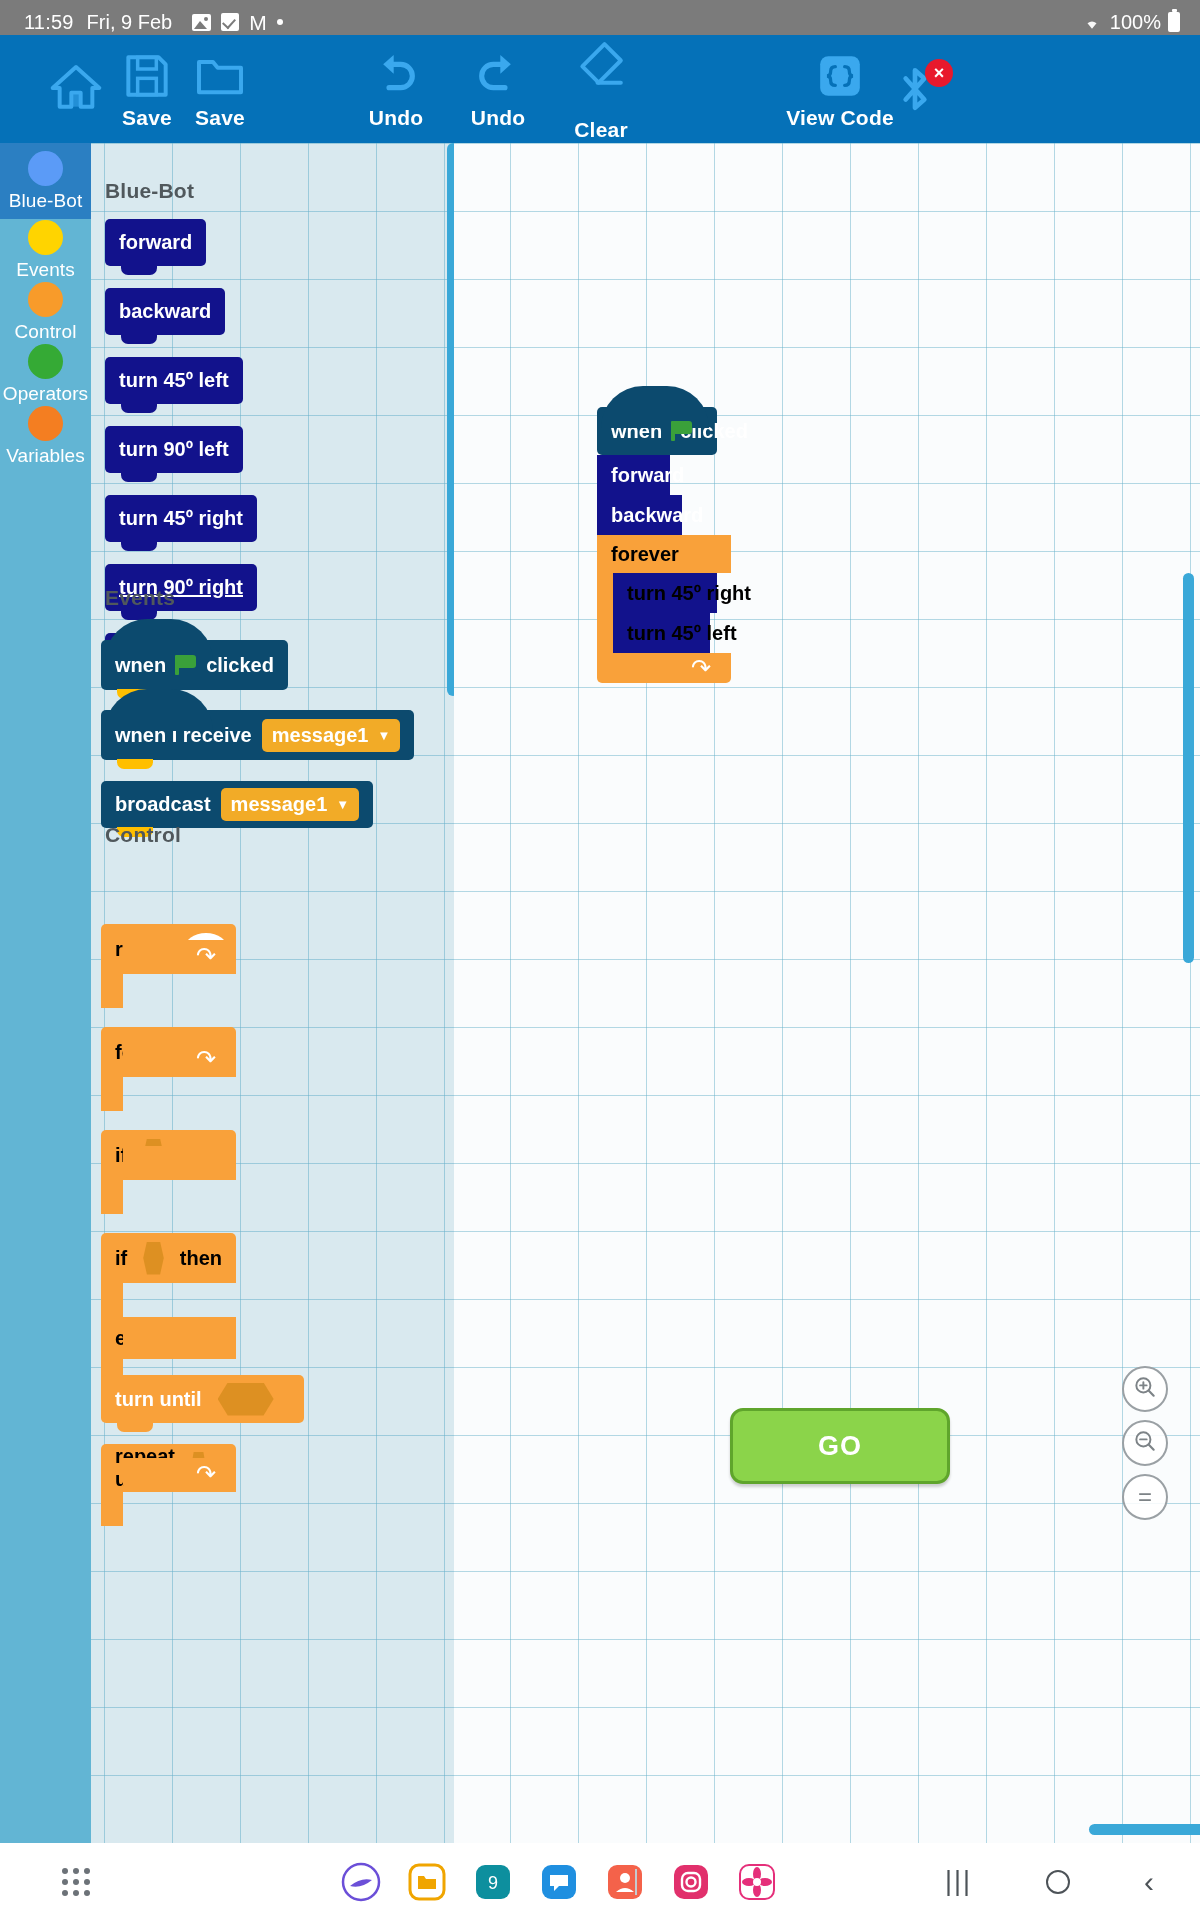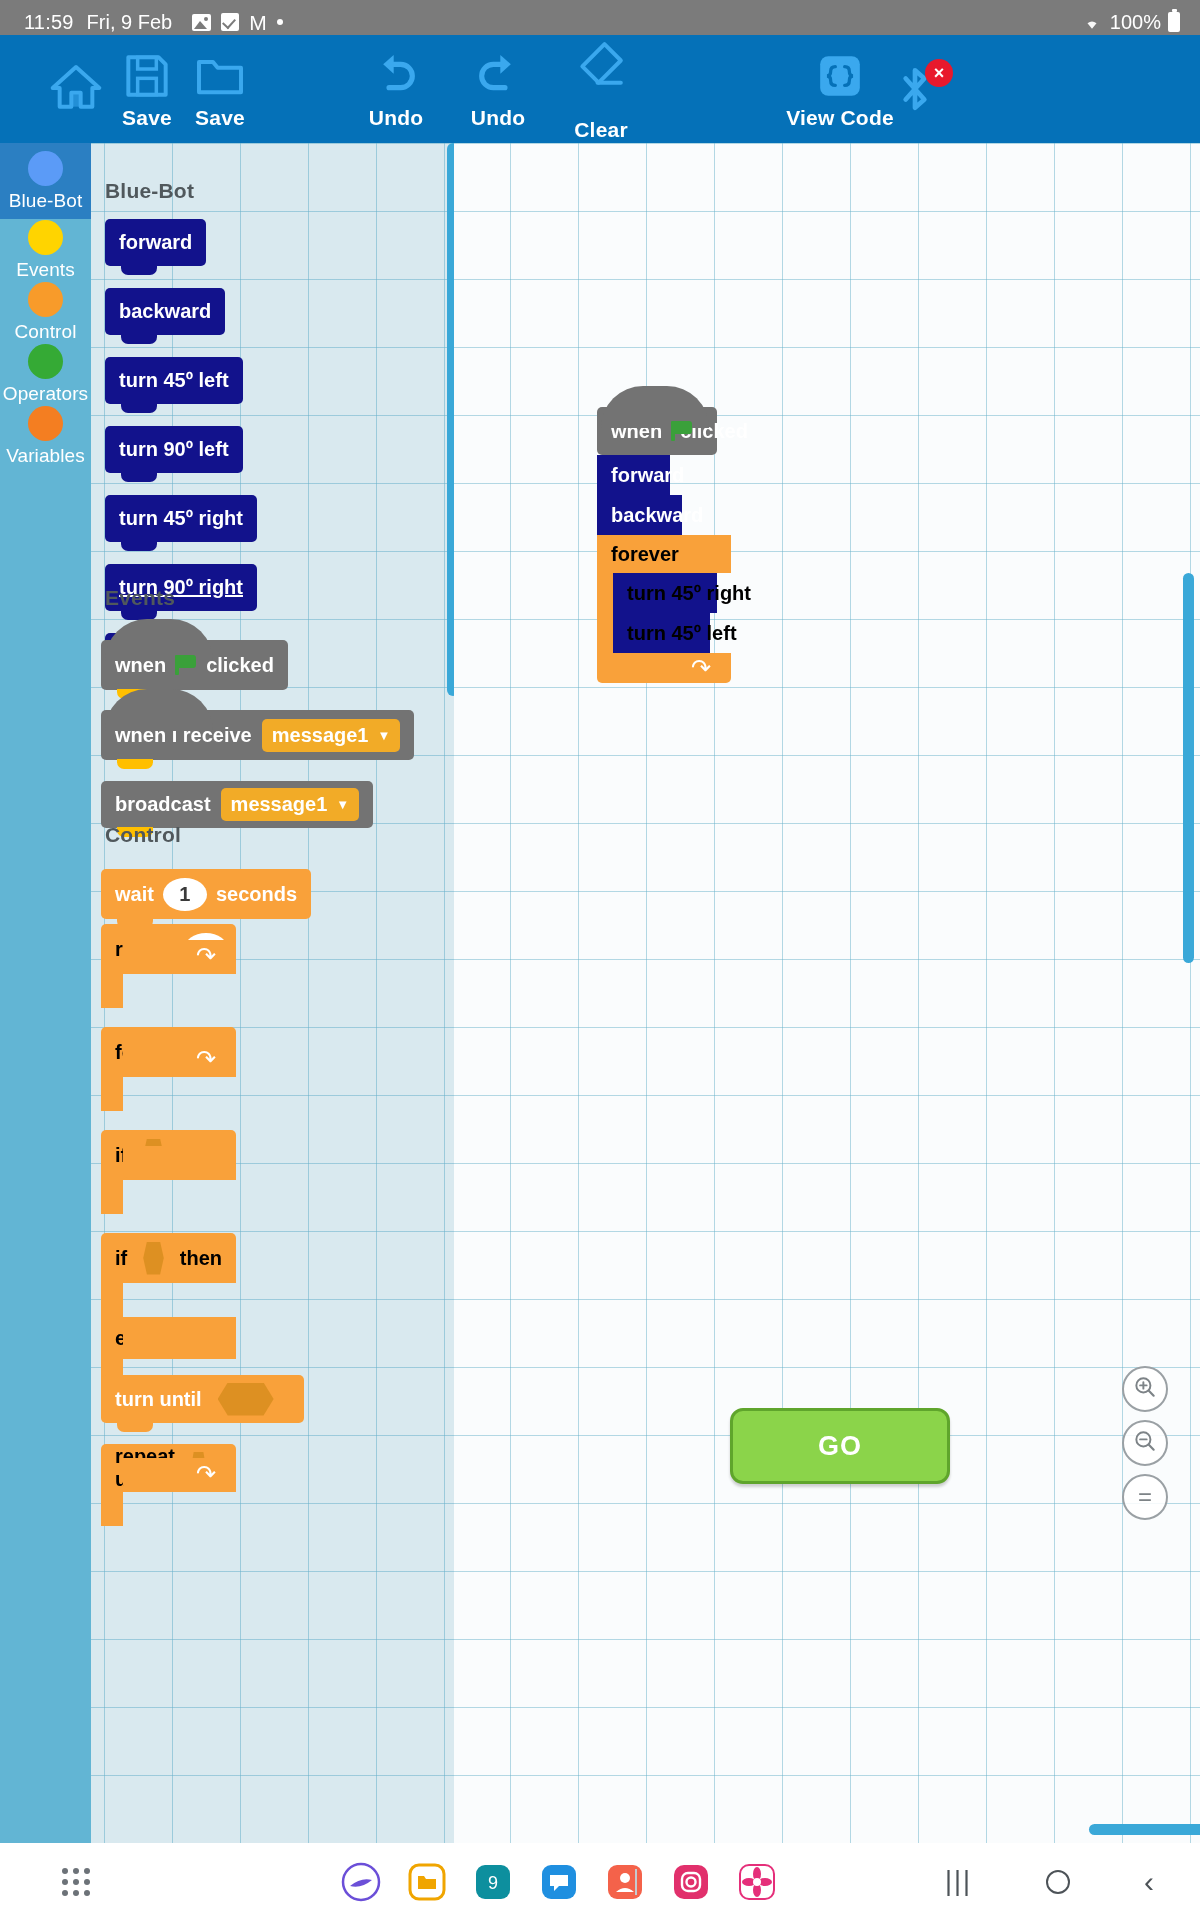--- a/index.html
+++ b/index.html
@@ -135,21 +135,21 @@
     border-radius: 5px;
     white-space: nowrap;
   }
   
   .nub-bot {
     position: absolute; left: 16px; bottom: -9px;
     width: 36px; height: 10px; border-radius: 0 0 7px 7px;
   }
   .motion { background: #12128c; }
   .motion .nub-bot { background: #12128c; }
-  .event { background: #737373; }
+  .event { background: #0c4a6e; }
   .event .nub-bot { background: #ffbf00; }
   .control { background: #f9a13a; }
   .control .nub-bot { background: #f9a13a; }
 
   .hat {
     position: relative;
     border-radius: 5px;
   }
   .hat::before {
     content: ""; position: absolute; left: 4px; top: -21px;
@@ -461,28 +461,20 @@
         <span class="dropdown">
           <span>message1</span>
           <span class="caret">▼</span>
         </span>
         <span class="nub-bot"></span>
       </div>
     </div>
 
     <div class="cat-head" style="left:14px; top:680px;">Control</div>
 
-    <div class="blk" style="left:10px; top:726px;">
-      <div class="blk-body control" style="height:50px;">
-        <span>wait</span>
-        <span class="num-oval">1</span>
-        <span>seconds</span>
-        <span class="nub-bot"></span>
-      </div>
-    </div>
 
     <div class="c-wrap" style="left:10px; top:781px; width:135px;">
       <div class="c-top control" style="height:50px;">
         <span>repeat</span>
         <span class="num-oval">10</span>
       </div>
       <div class="c-left control" style="height:34px; width:22px;"></div>
       <div class="c-bottom control" style="height:32px; margin-top:-34px; margin-left:22px; width:113px;">
         <span class="loop-arrow">↷</span>
       </div>

